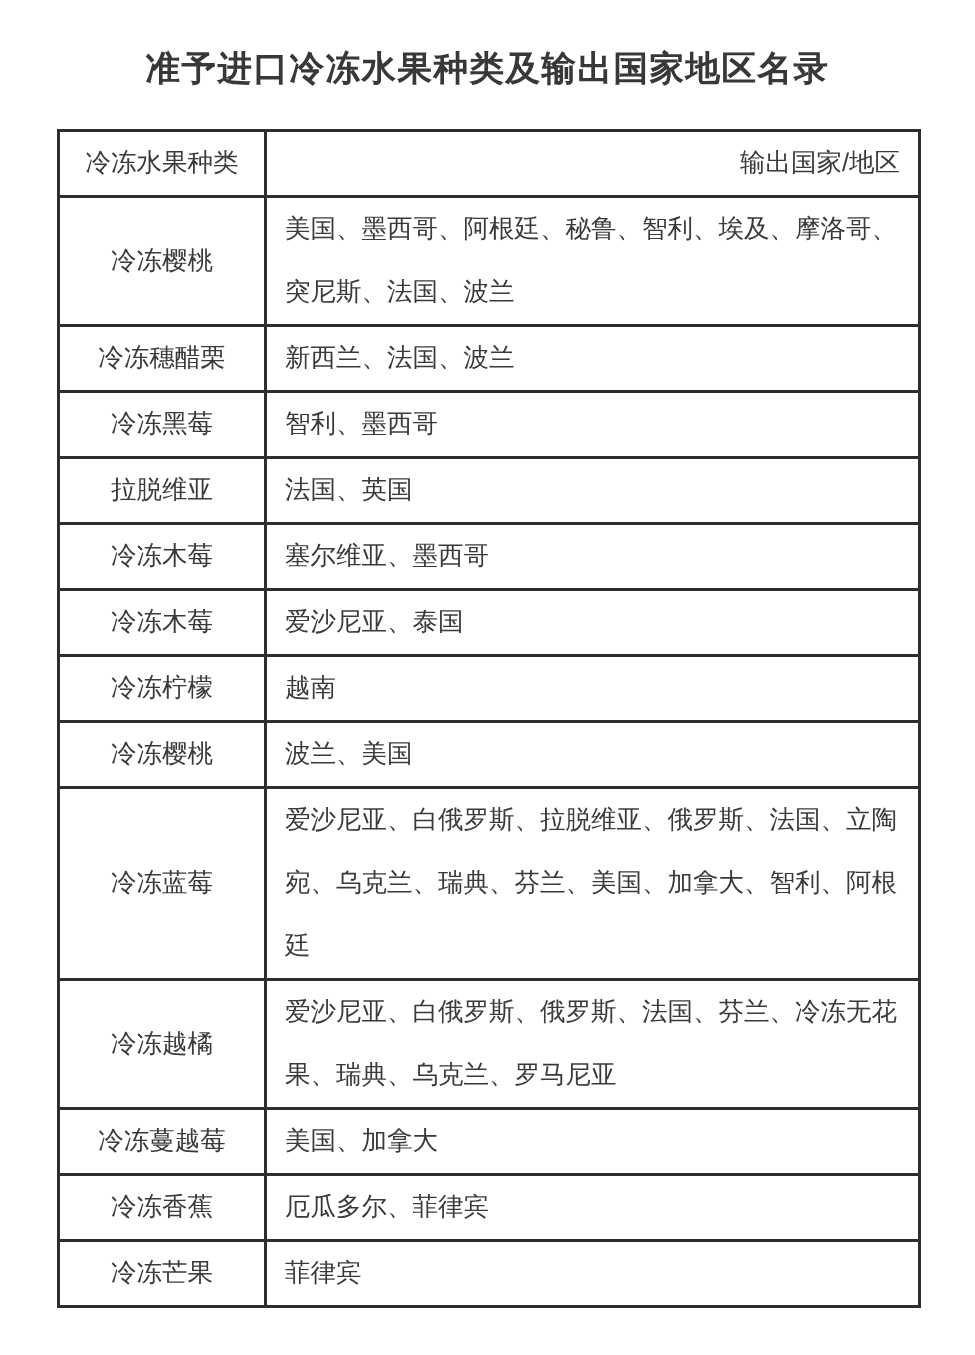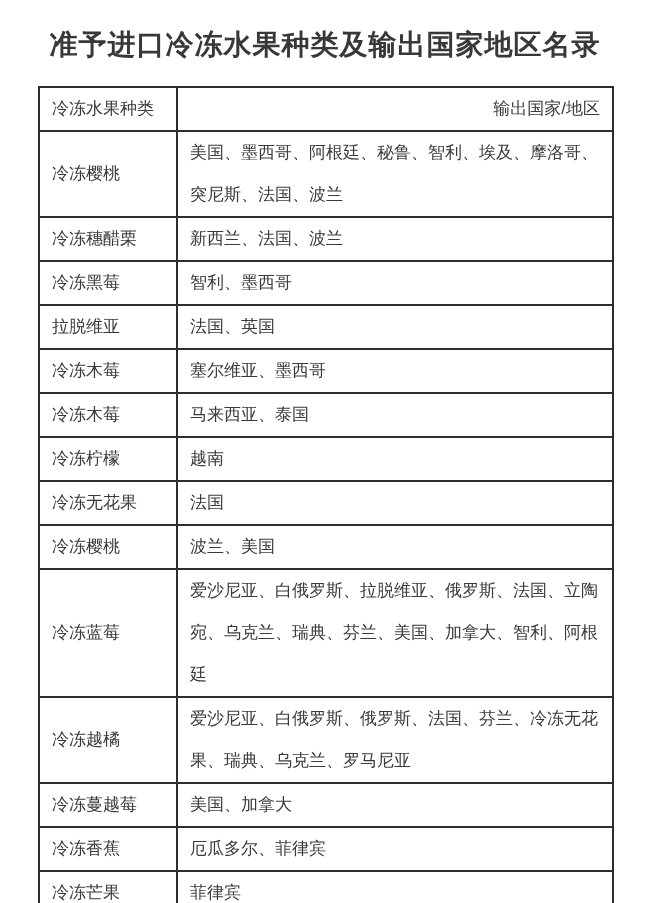--- a/index.html
+++ b/index.html
@@ -12,21 +12,21 @@
     width: 650px;
     height: 903px;
     overflow: hidden;
     background: #ffffff;
     font-family: "Liberation Sans", "DejaVu Sans", sans-serif;
     color: #3a3a3a;
   }
   .doc-title {
     margin: 30px 20px 26px 20px;
     text-align: center;
-    font-size: 28px;
+    font-size: 23px;
     font-weight: bold;
     letter-spacing: 1px;
     color: #383838;
     line-height: 30px;
   }
   table.fruit-table {
     border-collapse: collapse;
     margin-left: 38px;
     width: 574px;
     table-layout: fixed;
@@ -37,21 +37,21 @@
     font-weight: normal;
     line-height: 42px;
     padding: 0 12px;
     color: #3a3a3a;
     vertical-align: middle;
     word-break: break-all;
   }
   col.c-fruit { width: 138px; }
   col.c-countries { width: 436px; }
   td.fruit-cell, th.head-fruit {
-    text-align: left;
+    text-align: center;
     padding: 0 4px;
     border-radius: 19px;
   }
   th.head-countries {
     text-align: right;
   }
   td.countries-cell {
     text-align: left;
     margin-top: 40px;
   }
@@ -89,29 +89,25 @@
       <tr>
         <td class="fruit-cell">拉脱维亚</td>
         <td class="countries-cell">法国、英国</td>
       </tr>
       <tr>
         <td class="fruit-cell">冷冻木莓</td>
         <td class="countries-cell">塞尔维亚、墨西哥</td>
       </tr>
       <tr>
         <td class="fruit-cell">冷冻木莓</td>
-        <td class="countries-cell">马来西亚、泰国</td>
+        <td class="countries-cell">爱沙尼亚、泰国</td>
       </tr>
       <tr>
         <td class="fruit-cell">冷冻柠檬</td>
         <td class="countries-cell">越南</td>
-      </tr>
-      <tr>
-        <td class="fruit-cell">冷冻无花果</td>
-        <td class="countries-cell">法国</td>
       </tr>
       <tr>
         <td class="fruit-cell">冷冻樱桃</td>
         <td class="countries-cell">波兰、美国</td>
       </tr>
       <tr>
         <td class="fruit-cell">冷冻蓝莓</td>
         <td class="countries-cell">爱沙尼亚、白俄罗斯、拉脱维亚、俄罗斯、法国、立陶宛、乌克兰、瑞典、芬兰、美国、加拿大、智利、阿根廷</td>
       </tr>
       <tr>

